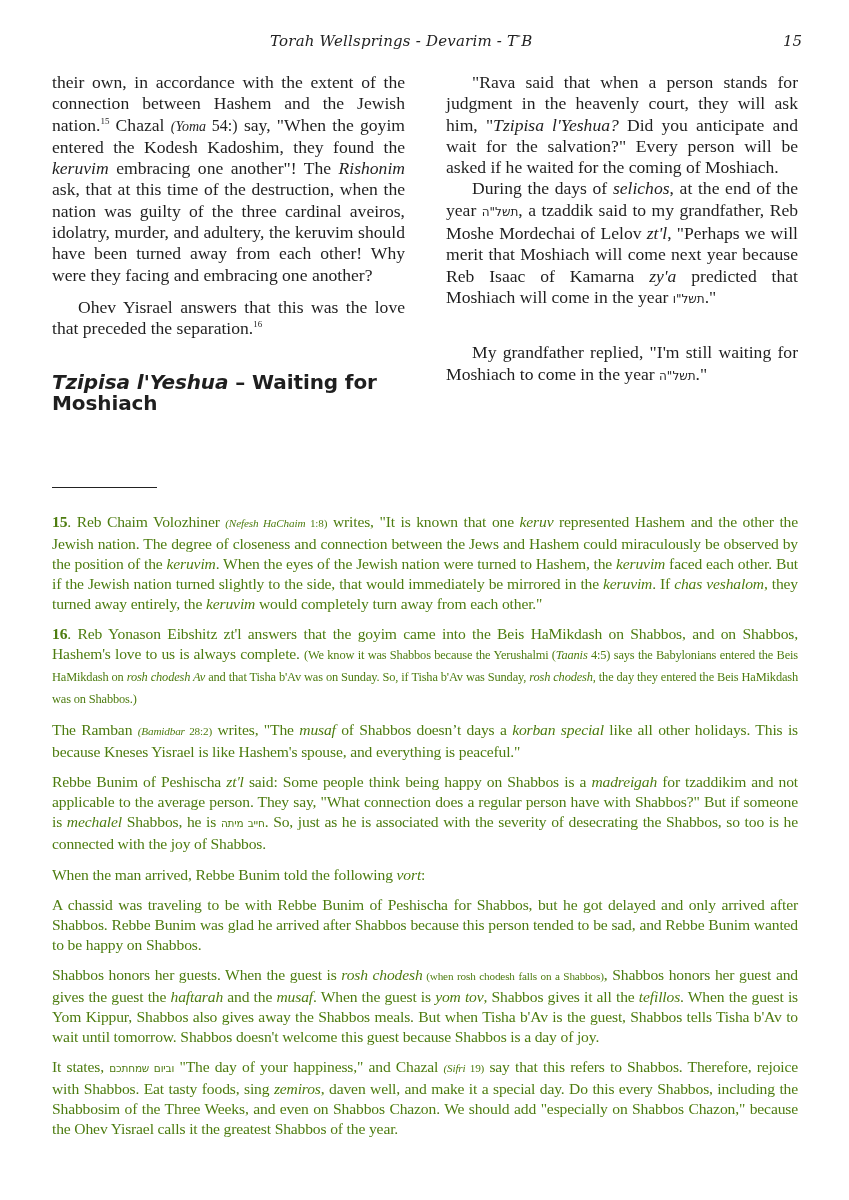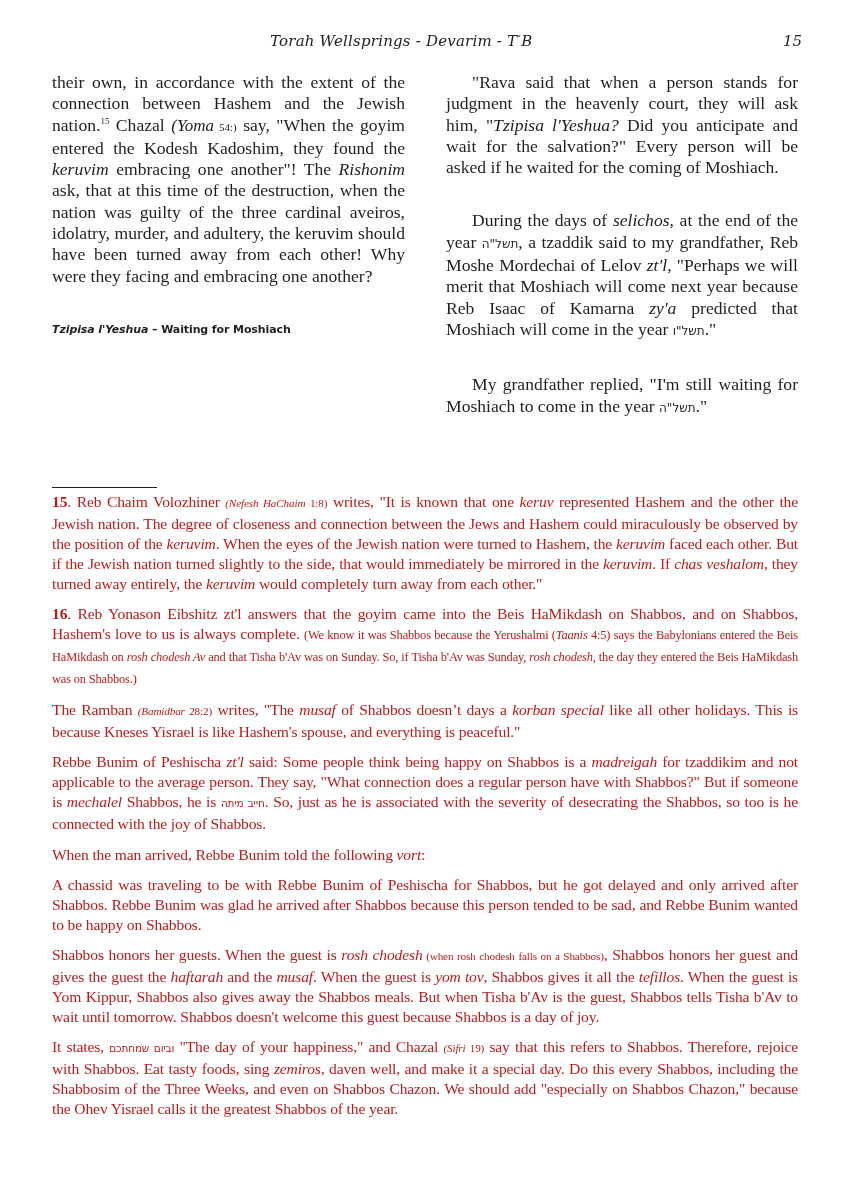--- a/index.html
+++ b/index.html
@@ -17,36 +17,36 @@
     .col {
       position: absolute; top: 72px;
       font-family: "Liberation Serif", serif; font-size: 17.6px; line-height: 21.3px;
       text-align: justify; color: #1f1f1f;
     }
     .col.left { left: 52px; width: 353px; }
     .col.right { left: 446px; width: 352px; }
     .col p { margin: 0; }
     .indent { text-indent: 26px; }
     .sup { font-size: 9px; vertical-align: 7px; line-height: 0; }
-    .small { font-size: 11px; }
-    .small-it { font-size: 17px; font-style: italic; }
+    .small { font-size: 16px; }
+    .small-it { font-size: 14px; font-style: italic; }
     i { }
 
     .heading {
-      font-family: "DejaVu Sans", sans-serif; font-weight: bold; font-size: 11px;
+      font-family: "DejaVu Sans", sans-serif; font-weight: bold; font-size: 20px;
       text-align: left; margin-left: 14px; letter-spacing: -0.1px;
     }
     .heading i { font-style: italic; }
 
     .rule { position: absolute; left: 52px; top: 487px; width: 105px; height: 0; border-top: 1.3px solid #222; }
 
     .notes {
-      position: absolute; left: 52px; top: 492px; width: 746px;
+      position: absolute; left: 52px; top: 512px; width: 746px;
       font-family: "Liberation Serif", serif; font-size: 15.6px; line-height: 19.9px;
-      text-align: justify; color: #b91c1c; letter-spacing: -0.15px;
+      text-align: justify; color: #4d7c0f; letter-spacing: -0.15px;
     }
     .notes p { margin: 0 0 10.5px 0; }
     .notes .num { font-weight: bold; }
     .notes .tiny { font-size: 11.2px; }
     .notes .tiny-it { font-size: 11.2px; font-style: italic; }
     .notes .paren { font-size: 12.4px; line-height: 19.9px; }
     .heb { font-family: "DejaVu Sans", sans-serif; font-size: 12px; }
   </style>
 </head>
 <body>
@@ -55,30 +55,33 @@
 
   <div class="running-head">
     <span class="title"><span>Torah Wellsprings - Devarim - T</span><sup>"</sup><span>B</span></span>
     <span class="pagenum">15</span>
   </div>
 
   <div class="col left">
     <p>
       <span>their own, in accordance with the extent of the connection between Hashem and the Jewish nation.</span><span class="sup">15</span><span> Chazal </span><span class="small-it">(Yoma</span><span class="small"> 54:)</span><span> say, "When the goyim entered the Kodesh Kadoshim, they found the </span><i>keruvim</i><span> embracing one another"! The </span><i>Rishonim</i><span> ask, that at this time of the destruction, when the nation was guilty of the three cardinal aveiros, idolatry, murder, and adultery, the keruvim should have been turned away from each other! Why were they facing and embracing one another?</span>
     </p>
+    <p class="indent" style="margin-top:11px;">
+      <span>Ohev Yisrael answers that this was the love that preceded the separation.</span><span class="sup">16</span>
+    </p>
     <p class="heading" style="margin-top:32px;">
       <i>Tzipisa l'Yeshua</i><span> – Waiting for Moshiach</span>
     </p>
   </div>
 
   <div class="col right">
     <p class="indent">
       <span>"Rava said that when a person stands for judgment in the heavenly court, they will ask him, "</span><i>Tzipisa l'Yeshua?</i><span> Did you anticipate and wait for the salvation?" Every person will be asked if he waited for the coming of Moshiach.</span>
     </p>
-    <p class="indent" style="margin-top:32px;">
+    <p class="indent" style="">
       <span>During the days of </span><i>selichos</i><span>, at the end of the year </span><span class="heb" dir="rtl">תשל"ה</span><span>, a tzaddik said to my grandfather, Reb Moshe Mordechai of Lelov </span><i>zt'l</i><span>, "Perhaps we will merit that Moshiach will come next year because Reb Isaac of Kamarna </span><i>zy'a</i><span> predicted that Moshiach will come in the year </span><span class="heb" dir="rtl">תשל"ו</span><span>."</span>
     </p>
     <p class="indent" style="margin-top:32px;">
       <span>My grandfather replied, "I'm still waiting for Moshiach to come in the year </span><span class="heb" dir="rtl">תשל"ה</span><span>."</span>
     </p>
   </div>
 
   <div class="rule"></div>
 
   <div class="notes">

